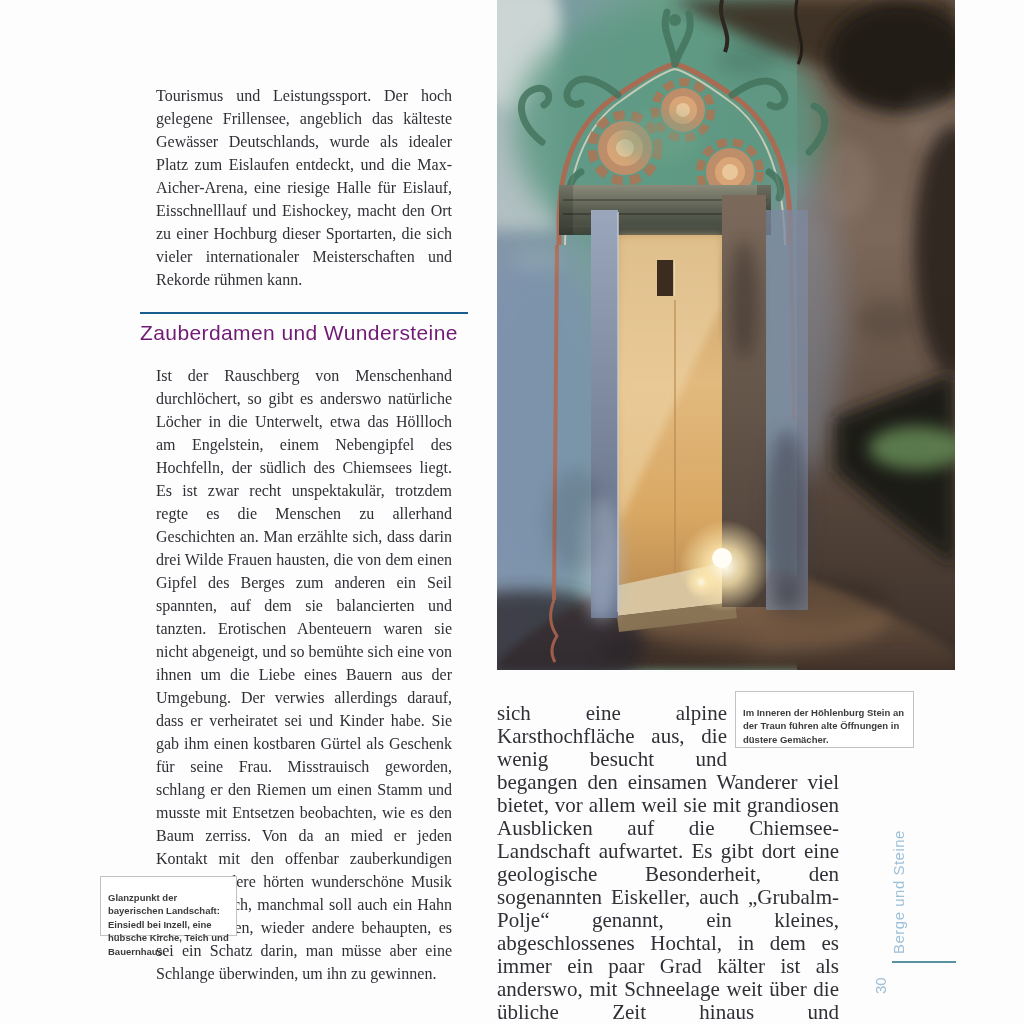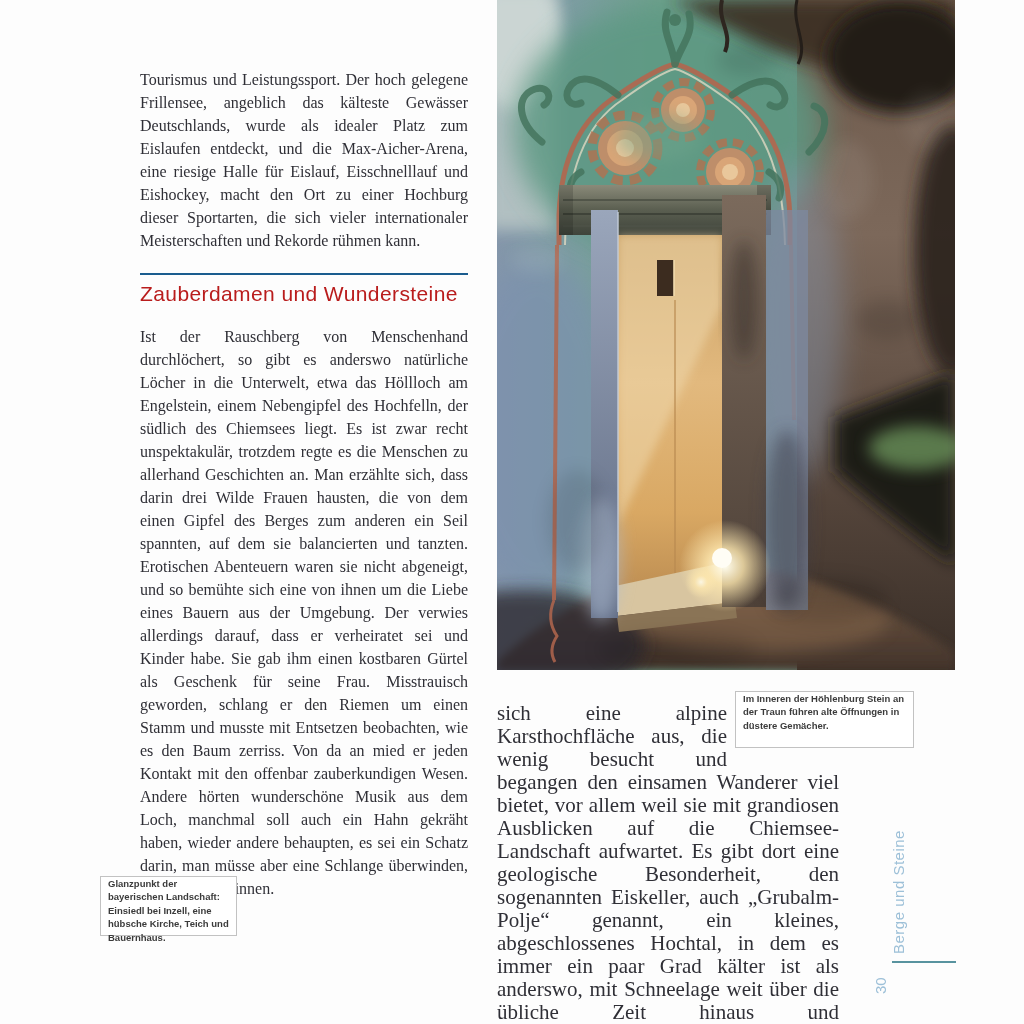--- a/index.html
+++ b/index.html
@@ -2,34 +2,34 @@
 <html lang="de"><head>
 <meta charset="utf-8">
 <style>
   html,body{margin:0;padding:0;background:#ffffff;}
   body{width:1024px;height:1024px;position:relative;overflow:hidden;
        font-family:"Liberation Serif", serif;color:#2f2f36;}
   .page{position:absolute;inset:0;background:#fdfdfd;}
 
   
   .left-col{position:absolute;left:140px;top:68px;width:328px;}
-  .body-text{font-size:16px;line-height:23px;text-align:justify;margin:0;
+  .body-text{font-size:16px;line-height:23px;text-align:justify;margin:16px;
              color:#2f2f36;hyphens:auto;font-family:Liberation Serif, serif;-webkit-hyphens:auto;}
   .section-head-block{margin-top:21px;}
   .section-rule{border:0;border-top:2px solid #1a5c8e;margin:0 0 7px 0;}
   .section-heading{font-family:"Liberation Sans", sans-serif;font-size:21px;
-             font-weight:400;color:#b91c1c;letter-spacing:.4px;margin:0;}
+             font-weight:400;color:#701a75;letter-spacing:.4px;margin:0;}
   .p2{margin-top:19px;}
   .p3{margin-top:24px;margin-left:115px;width:213px;text-align:justify;
       text-align-last:justify;}
 
   
   .caption-box{position:absolute;background:#fff;border:1px solid #c2c2c2;
       font-family:"Liberation Sans", sans-serif;font-size:9.5px;font-weight:bold;
-      color:#3b3b3b;line-height:1.42;padding:0 7px;box-sizing:border-box;}
+      color:#3b3b3b;line-height:1.42;padding:14px 7px;box-sizing:border-box;}
   .caption-left{left:100px;top:876px;width:137px;height:60px;}
   .caption-right{left:735px;top:691px;width:179px;height:57px;}
 
   
   .photo{position:absolute;left:497px;top:0;width:458px;height:670px;overflow:hidden;}
   .photo svg{display:block;}
 
   
   .right-col{position:absolute;left:497px;top:702px;width:342px;}
   .right-col p{font-size:21px;line-height:23px;text-align:justify;margin:0;

